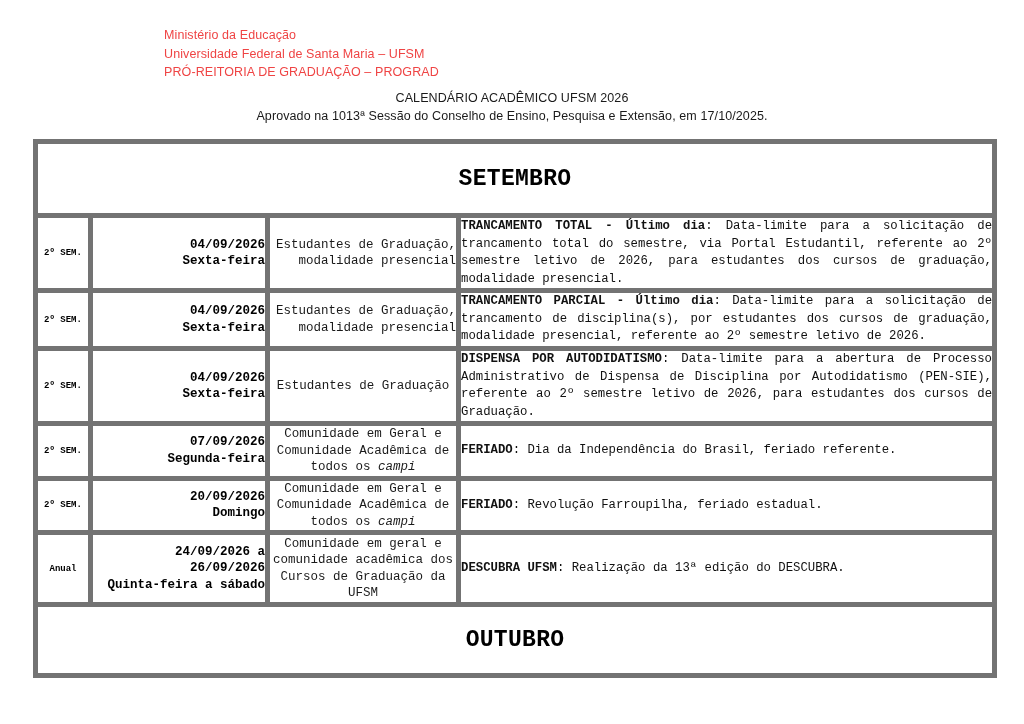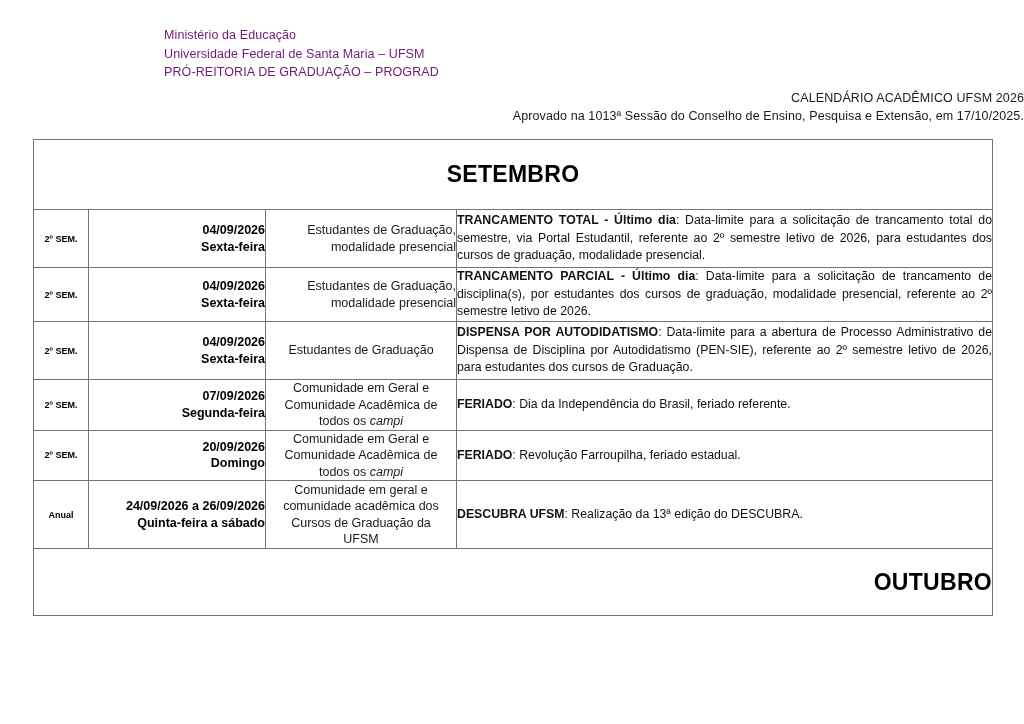--- a/index.html
+++ b/index.html
@@ -24,32 +24,32 @@
     background: #ffffff;
   }
 
   
   .institution {
     position: absolute;
     left: 164px;
     top: 26px;
     font-size: 12.5px;
     line-height: 18.5px;
-    color: #701a75;
+    color: #ef4444;
     white-space: nowrap;
   }
   .institution div { letter-spacing: 0.1px; }
 
   
   .doc-title-wrap {
     position: absolute;
     left: 0;
     top: 90px;
     width: 1024px;
-    text-align: right;
+    text-align: center;
   }
   .doc-title {
     font-size: 12.5px;
     line-height: 17px;
     color: #1a1a1a;
     letter-spacing: 0.1px;
   }
   .doc-subtitle {
     font-size: 12.5px;
     line-height: 17px;
@@ -62,24 +62,25 @@
   .cal-table {
     position: absolute;
     left: 33px;
     top: 139px;
     width: 959px;
     border-collapse: collapse;
     table-layout: fixed;
     background: #ffffff;
   }
   .cal-table td {
-    border: 1px solid #737373;
+    border: 5px solid #737373;
     padding: 0;
     vertical-align: middle;
     background: #ffffff;
+    font-family: Liberation Mono, monospace;
   }
 
   
   .col-sem   { width: 55px;  }
   .col-date  { width: 177px; }
   .col-who   { width: 191px; }
   .col-desc  { width: 536px; }
 
   
   .month-row td {
@@ -129,21 +130,21 @@
   .c-desc b { font-weight: bold; }
   .ital { font-style: italic; }
 
   
   .r-h57 td { height: 57px; }
   .r-h53 td { height: 53px; }
   .r-h57b td { height: 57px; }
   .r-h48 td { height: 48px; }
   .r-h48b td { height: 48px; }
   .r-h67 td { height: 67px; }
-  .month-row-bottom td { height: 66px; text-align: right; }
+  .month-row-bottom td { height: 66px; }
 </style>
 </head>
 <body>
 
 <div class="page">
 
   <div class="institution">
     <div>Ministério da Educação</div>
     <div>Universidade Federal de Santa Maria – UFSM</div>
     <div>PRÓ-REITORIA DE GRADUAÇÃO – PROGRAD</div>

